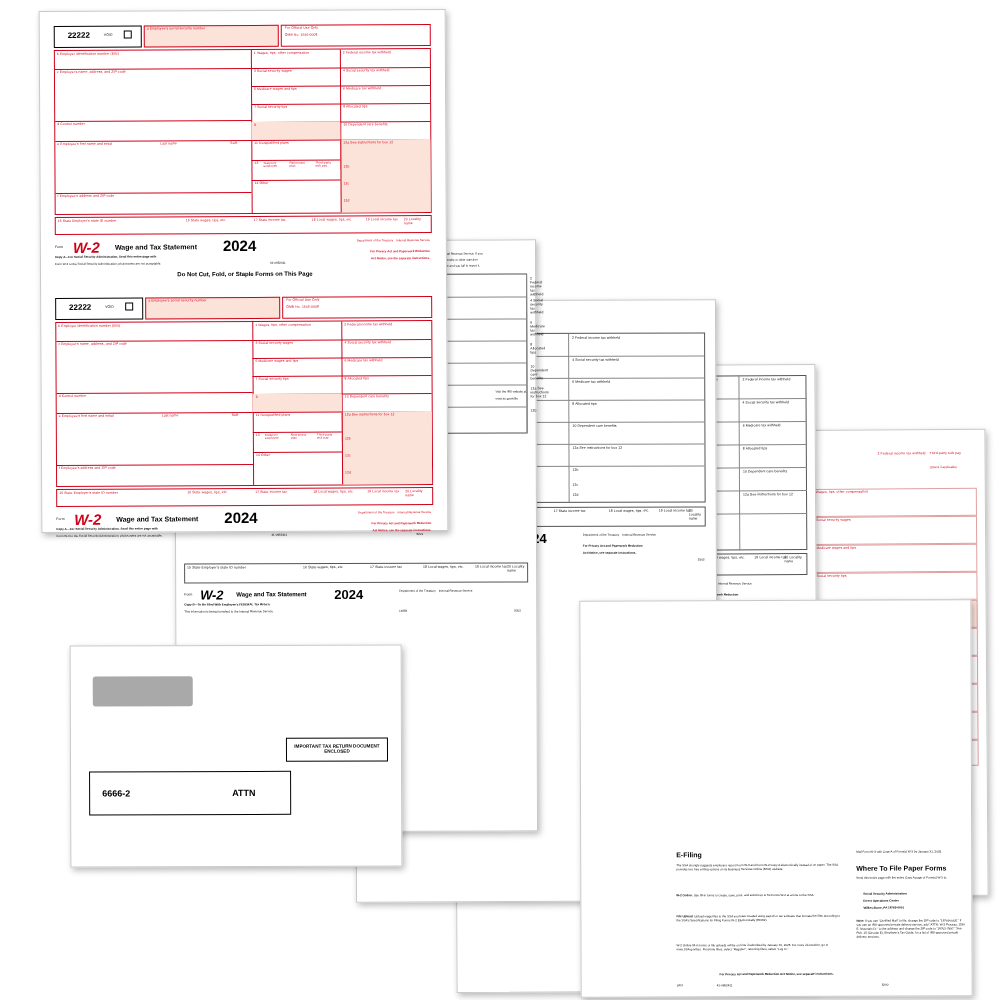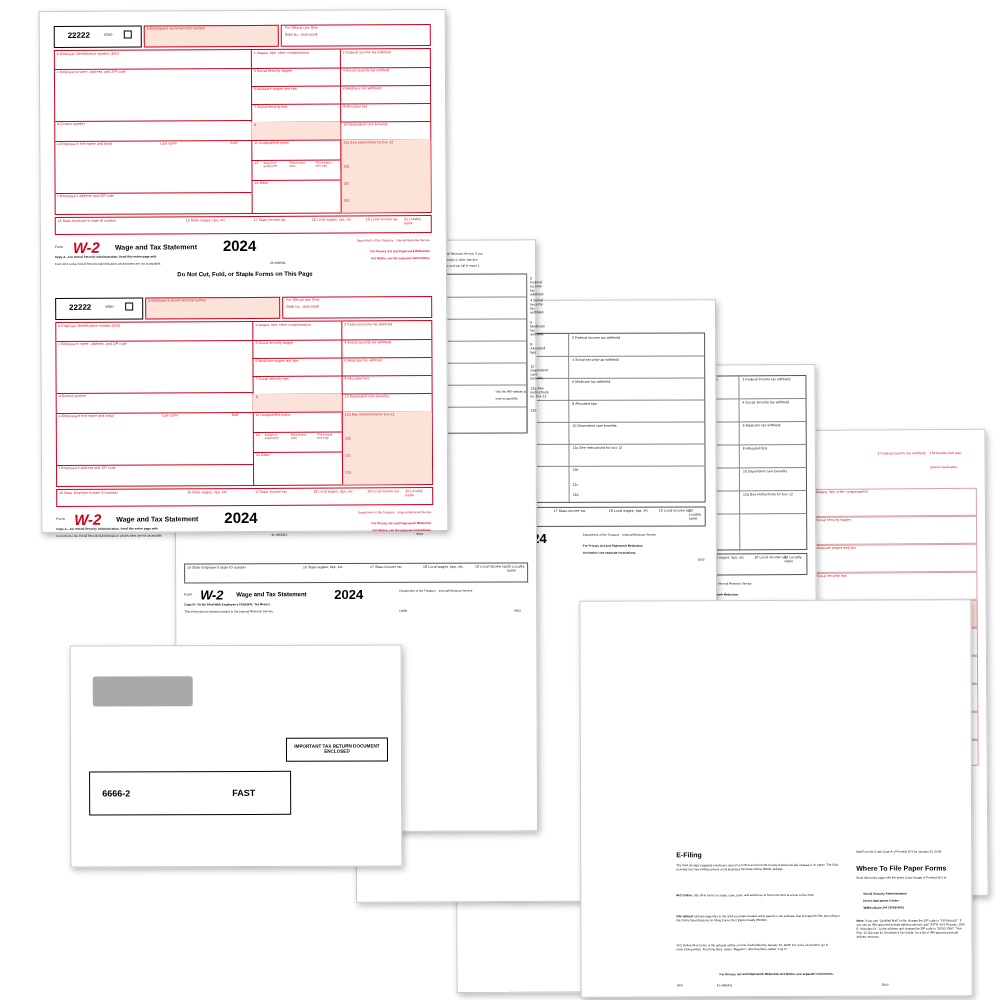--- a/index.html
+++ b/index.html
@@ -435,15 +435,15 @@
   </div>
 </div>
 
 <div class="sheet" style="left:70px;top:645px;width:330px;height:220px;transform:rotate(-0.2deg);">
   <div class="env-window" style="left:22px;top:30px;width:100px;height:30px;"></div>
   <div class="env-box" style="left:215px;top:92px;width:100px;height:22px;">
     <div class="bx b ctr" style="left:2px;top:5px;width:96px;font-size:4.6px;">IMPORTANT TAX RETURN DOCUMENT ENCLOSED</div>
   </div>
   <div class="env-box" style="left:18px;top:125px;width:200px;height:42px;">
     <div class="bx b" style="left:12px;top:16px;font-size:9px;">6666-2</div>
-    <div class="bx b" style="left:142px;top:16px;font-size:9px;">FAST</div>
+    <div class="bx b" style="left:142px;top:16px;font-size:9px;">ATTN</div>
   </div>
 </div>
 
 </body></html>

